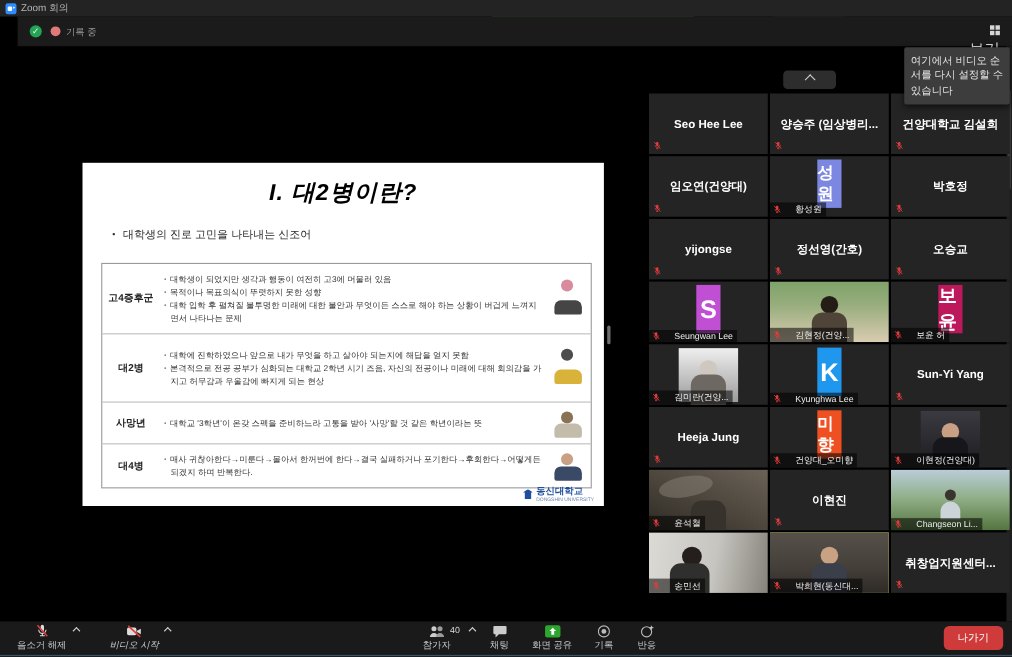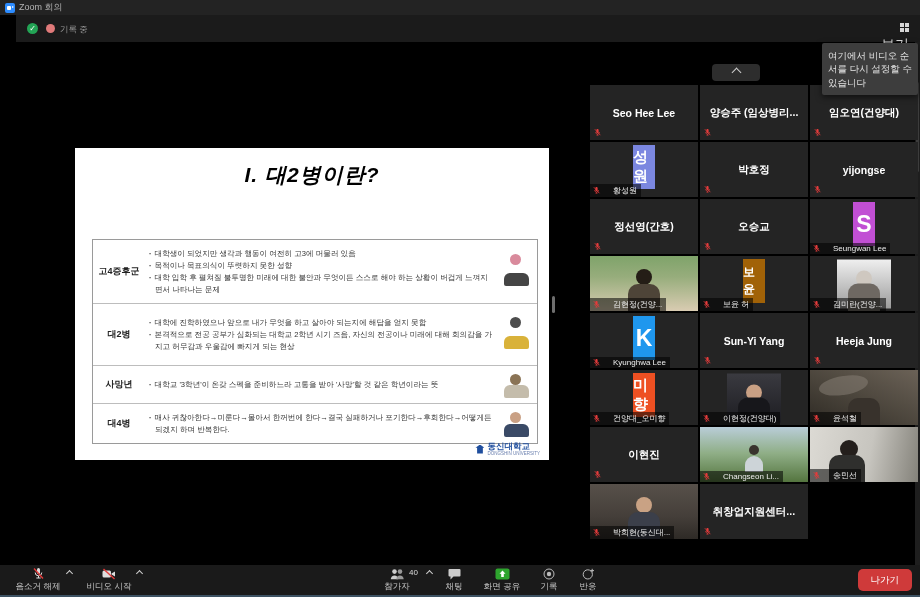--- a/index.html
+++ b/index.html
@@ -139,20 +139,21 @@
           <span></span>
           <span></span>
         </span>
       <span>보기</span>
     </div>
   </div>
 
   <div class="stage">
     <div class="slide">
       <div class="slide-title">I. 대2병이란?</div>
+      <div class="slide-bullet">대학생의 진로 고민을 나타내는 신조어</div>
       <div class="stable">
           <div class="trow" style="flex: 67 1 0%;">
             <div class="tlabel">고4증후군</div>
             <div class="titems">
               <div class="titem">대학생이 되었지만 생각과 행동이 여전히 고3에 머물러 있음</div>
               <div class="titem">목적이나 목표의식이 뚜렷하지 못한 성향</div>
               <div class="titem">대학 입학 후 펼쳐질 불투명한 미래에 대한 불안과 무엇이든 스스로 해야 하는 상황이 버겁게 느껴지면서 나타나는 문제</div>
             </div>
             <div class="tart art-0"></div>
           </div>
@@ -207,20 +208,29 @@
       <div class="tile">
         <div class="tile-name-center">양승주 (임상병리...</div>
         <span class="mic-corner"><svg width="9" height="9" viewBox="0 0 12 12">
             <path d="M6 1.4c-.8 0-1.5.6-1.5 1.4v2.4c0 .8.7 1.4 1.5 1.4s1.5-.6 1.5-1.4V2.8c0-.8-.7-1.4-1.5-1.4z" fill="#e23b3b"></path>
             <path d="M3.4 5.3a2.7 2.7 0 0 0 5.4 0" fill="none" stroke="#e23b3b" stroke-width=".9"></path>
             <path d="M6 8v1.6M4.6 9.6h2.8" stroke="#e23b3b" stroke-width=".9"></path>
             <path d="M2.4 1.6l7.4 8" stroke="#e23b3b" stroke-width="1.1"></path>
           </svg></span>
       </div>
       <div class="tile">
+        <div class="tile-name-center">건양대학교 김설희</div>
+        <span class="mic-corner"><svg width="9" height="9" viewBox="0 0 12 12">
+            <path d="M6 1.4c-.8 0-1.5.6-1.5 1.4v2.4c0 .8.7 1.4 1.5 1.4s1.5-.6 1.5-1.4V2.8c0-.8-.7-1.4-1.5-1.4z" fill="#e23b3b"></path>
+            <path d="M3.4 5.3a2.7 2.7 0 0 0 5.4 0" fill="none" stroke="#e23b3b" stroke-width=".9"></path>
+            <path d="M6 8v1.6M4.6 9.6h2.8" stroke="#e23b3b" stroke-width=".9"></path>
+            <path d="M2.4 1.6l7.4 8" stroke="#e23b3b" stroke-width="1.1"></path>
+          </svg></span>
+      </div>
+      <div class="tile">
         <div class="tile-name-center">임오연(건양대)</div>
         <span class="mic-corner"><svg width="9" height="9" viewBox="0 0 12 12">
             <path d="M6 1.4c-.8 0-1.5.6-1.5 1.4v2.4c0 .8.7 1.4 1.5 1.4s1.5-.6 1.5-1.4V2.8c0-.8-.7-1.4-1.5-1.4z" fill="#e23b3b"></path>
             <path d="M3.4 5.3a2.7 2.7 0 0 0 5.4 0" fill="none" stroke="#e23b3b" stroke-width=".9"></path>
             <path d="M6 8v1.6M4.6 9.6h2.8" stroke="#e23b3b" stroke-width=".9"></path>
             <path d="M2.4 1.6l7.4 8" stroke="#e23b3b" stroke-width="1.1"></path>
           </svg></span>
       </div>
       <div class="tile">
         <div class="avatar" style="background:#7b87e0;font-size:15px">성원</div>
@@ -288,21 +298,21 @@
           <svg width="9" height="9" viewBox="0 0 12 12">
             <path d="M6 1.4c-.8 0-1.5.6-1.5 1.4v2.4c0 .8.7 1.4 1.5 1.4s1.5-.6 1.5-1.4V2.8c0-.8-.7-1.4-1.5-1.4z" fill="#e23b3b"></path>
             <path d="M3.4 5.3a2.7 2.7 0 0 0 5.4 0" fill="none" stroke="#e23b3b" stroke-width=".9"></path>
             <path d="M6 8v1.6M4.6 9.6h2.8" stroke="#e23b3b" stroke-width=".9"></path>
             <path d="M2.4 1.6l7.4 8" stroke="#e23b3b" stroke-width="1.1"></path>
           </svg>
           <span>김현정(건양...</span>
         </div>
       </div>
       <div class="tile">
-        <div class="avatar" style="background:#a16207;font-size:12px">보윤</div>
+        <div class="avatar" style="background:#be185d;font-size:17px">보윤</div>
         <div class="tile-label">
           <svg width="9" height="9" viewBox="0 0 12 12">
             <path d="M6 1.4c-.8 0-1.5.6-1.5 1.4v2.4c0 .8.7 1.4 1.5 1.4s1.5-.6 1.5-1.4V2.8c0-.8-.7-1.4-1.5-1.4z" fill="#e23b3b"></path>
             <path d="M3.4 5.3a2.7 2.7 0 0 0 5.4 0" fill="none" stroke="#e23b3b" stroke-width=".9"></path>
             <path d="M6 8v1.6M4.6 9.6h2.8" stroke="#e23b3b" stroke-width=".9"></path>
             <path d="M2.4 1.6l7.4 8" stroke="#e23b3b" stroke-width="1.1"></path>
           </svg>
           <span>보윤 허</span>
         </div>
       </div>
@@ -449,21 +459,21 @@
         <svg width="13" height="13" viewBox="0 0 13 13">
             <rect x="5" y="1" width="3" height="6" rx="1.5" fill="#ddd"></rect>
             <path d="M3.2 5.5a3.3 3.3 0 0 0 6.6 0" fill="none" stroke="#ddd" stroke-width="1"></path>
             <path d="M6.5 9v2M4.3 11h4.4" stroke="#ddd" stroke-width="1"></path>
             <line x1="2" y1="1.5" x2="11" y2="11.5" stroke="#e23b3b" stroke-width="1.4"></line>
           </svg>
       </span>
       <span>음소거 해제</span>
       <span class="caret chev up"></span>
     </div>
-    <div class="tool" style="left:78px;width:62px;">
+    <div class="tool" style="left:91px;width:62px;font-style:italic;">
       <span class="ic">
         <svg width="14" height="12" viewBox="0 0 14 12">
             <rect x="0.5" y="2.5" width="8.5" height="7" rx="1.5" fill="#ddd"></rect>
             <path d="M9.5 5.5l3.5-2v5l-3.5-2z" fill="#ddd"></path>
             <line x1="1.5" y1="1" x2="12.5" y2="11" stroke="#e23b3b" stroke-width="1.4"></line>
           </svg>
       </span>
       <span>비디오 시작</span>
       <span class="caret chev up"></span>
     </div>

